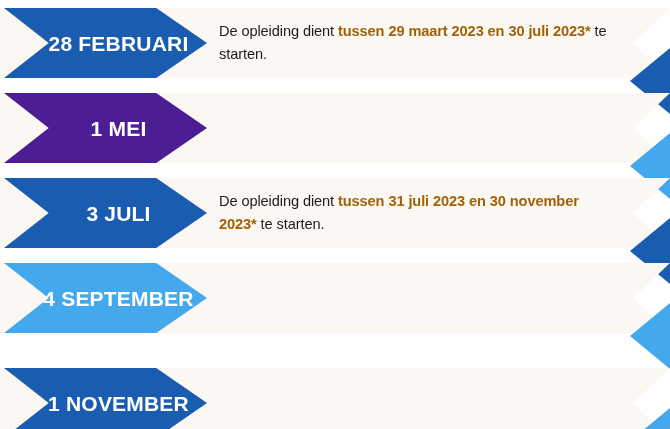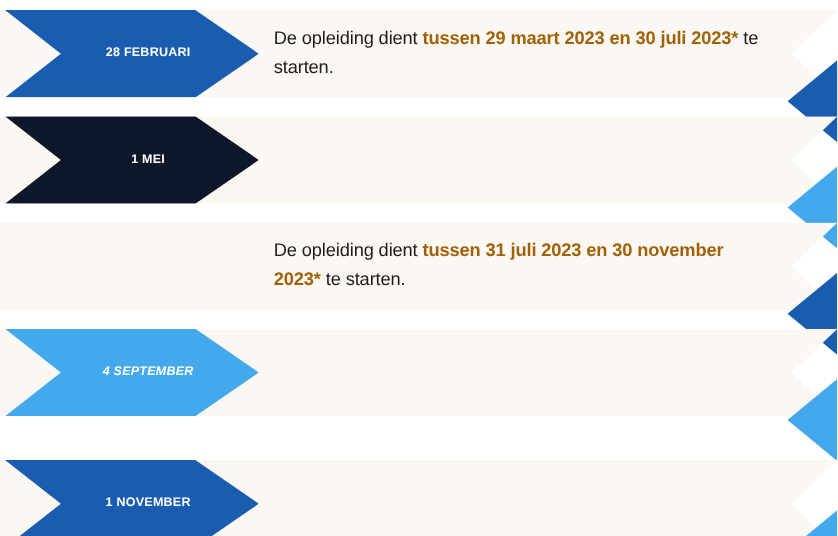--- a/index.html
+++ b/index.html
@@ -49,21 +49,21 @@
     width: 203px;
     height: 70px;
     -webkit-clip-path: polygon(0 0, 75% 0, 100% 50%, 75% 100%, 0 100%, 22% 50%);
     clip-path: polygon(0 0, 75% 0, 100% 50%, 75% 100%, 0 100%, 22% 50%);
     display: flex;
     align-items: center;
     justify-content: center;
   }
   .chevron-label {
     color: #ffffff;
-    font-size: 10px;
+    font-size: 21px;
     font-weight: bold;
     letter-spacing: 0.2px;
     text-transform: uppercase;
     padding-left: 26px;
     white-space: nowrap;
     line-height: 1;
   }
 
   
   .arrowhead {
@@ -104,32 +104,35 @@
       <div class="chevron" style="background: rgb(26, 92, 175);">
         <span class="chevron-label">28 FEBRUARI</span>
       </div>
       <div class="text">
         <div><span>De opleiding dient </span><b>tussen 29 maart 2023 en 30 juli 2023*</b><span> te starten.</span></div>
       </div>
     </div>
     <div class="row" style="top: 85px;">
       <div class="banner"></div>
       <div class="arrowhead" style="background: rgb(68, 169, 236); top: 48px;"></div>
-      <div class="chevron" style="background: #0f172a;">
+      <div class="chevron" style="background: #4c1d95;">
         <span class="chevron-label">1 MEI</span>
       </div>
     </div>
     <div class="row" style="top: 170px;">
       <div class="banner"></div>
       <div class="arrowhead" style="background: rgb(26, 92, 175); top: 48px;"></div>
+      <div class="chevron" style="background: rgb(26, 92, 175);">
+        <span class="chevron-label">3 JULI</span>
+      </div>
       <div class="text">
         <div><span>De opleiding dient </span><b>tussen 31 juli 2023 en 30 november 2023*</b><span> te starten.</span></div>
       </div>
     </div>
-    <div class="row" style="top: 255px; font-style: italic;">
+    <div class="row" style="top: 255px;">
       <div class="banner"></div>
       <div class="arrowhead" style="background: rgb(68, 169, 236); top: 48px;"></div>
       <div class="chevron" style="background: rgb(68, 169, 236);">
         <span class="chevron-label">4 SEPTEMBER</span>
       </div>
     </div>
     <div class="row" style="top: 360px;">
       <div class="banner"></div>
       <div class="arrowhead" style="background: rgb(68, 169, 236); top: 48px;"></div>
       <div class="chevron" style="background: rgb(26, 92, 175);">

